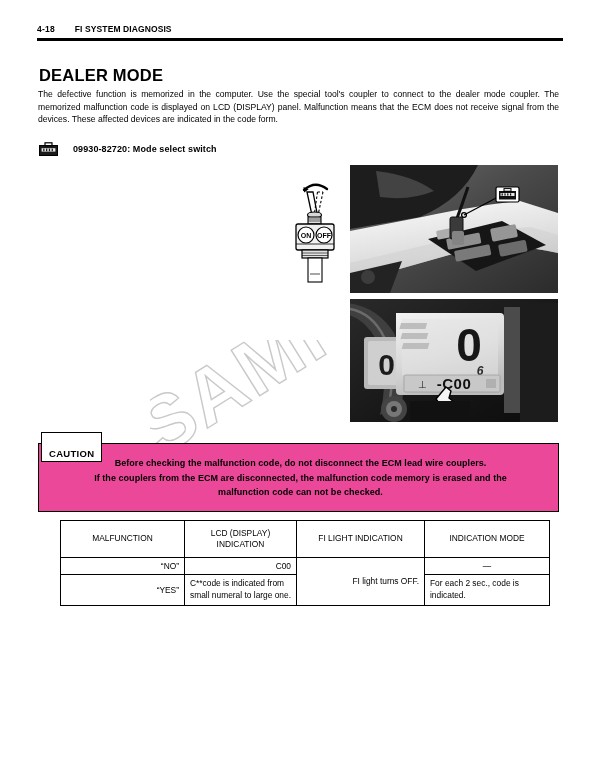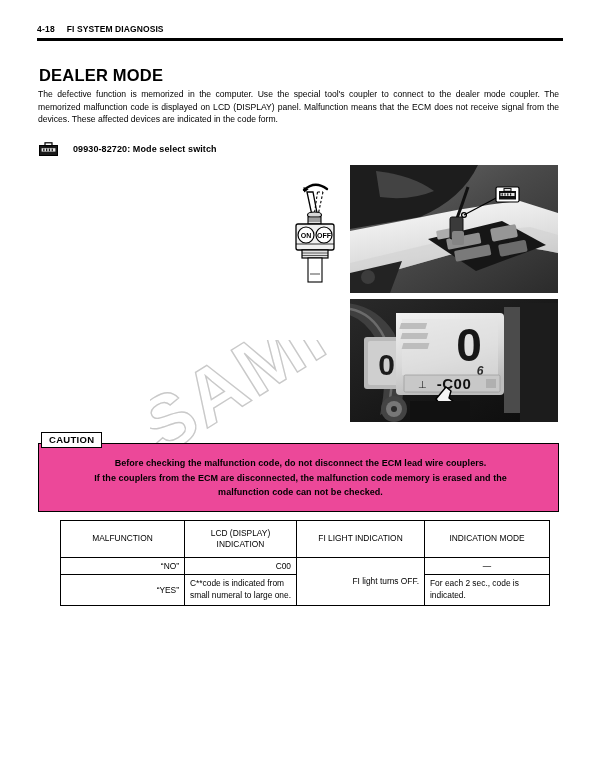--- a/index.html
+++ b/index.html
@@ -31,21 +31,21 @@
     align-items: baseline;
   }
   .pg-num {
     font-size: 8.5px;
     font-weight: bold;
     letter-spacing: 0.2px;
   }
   .pg-sect {
     font-size: 8.5px;
     font-weight: bold;
-    margin-left: 12px;
+    margin-left: 20px;
     letter-spacing: 0.1px;
   }
   .header-rule {
     position: absolute;
     left: 37px;
     top: 38px;
     width: 526px;
     height: 3px;
     background: #000;
   }
@@ -155,21 +155,21 @@
     padding: 12px 14px 11px 18px;
     box-sizing: border-box;
     text-align: center;
   }
   .caution-tag {
     position: absolute;
     left: 3px;
     top: -11px;
     border: 1.3px solid #000;
     background: #fff;
-    padding: 1px 7px 2px 7px;
+    padding: 15px 7px 2px 7px;
     font-size: 9.5px;
     font-weight: bold;
     letter-spacing: 0.3px;
   }
   .caution-line {
     font-size: 9px;
     font-weight: bold;
     line-height: 14.5px;
     letter-spacing: 0.05px;
   }

